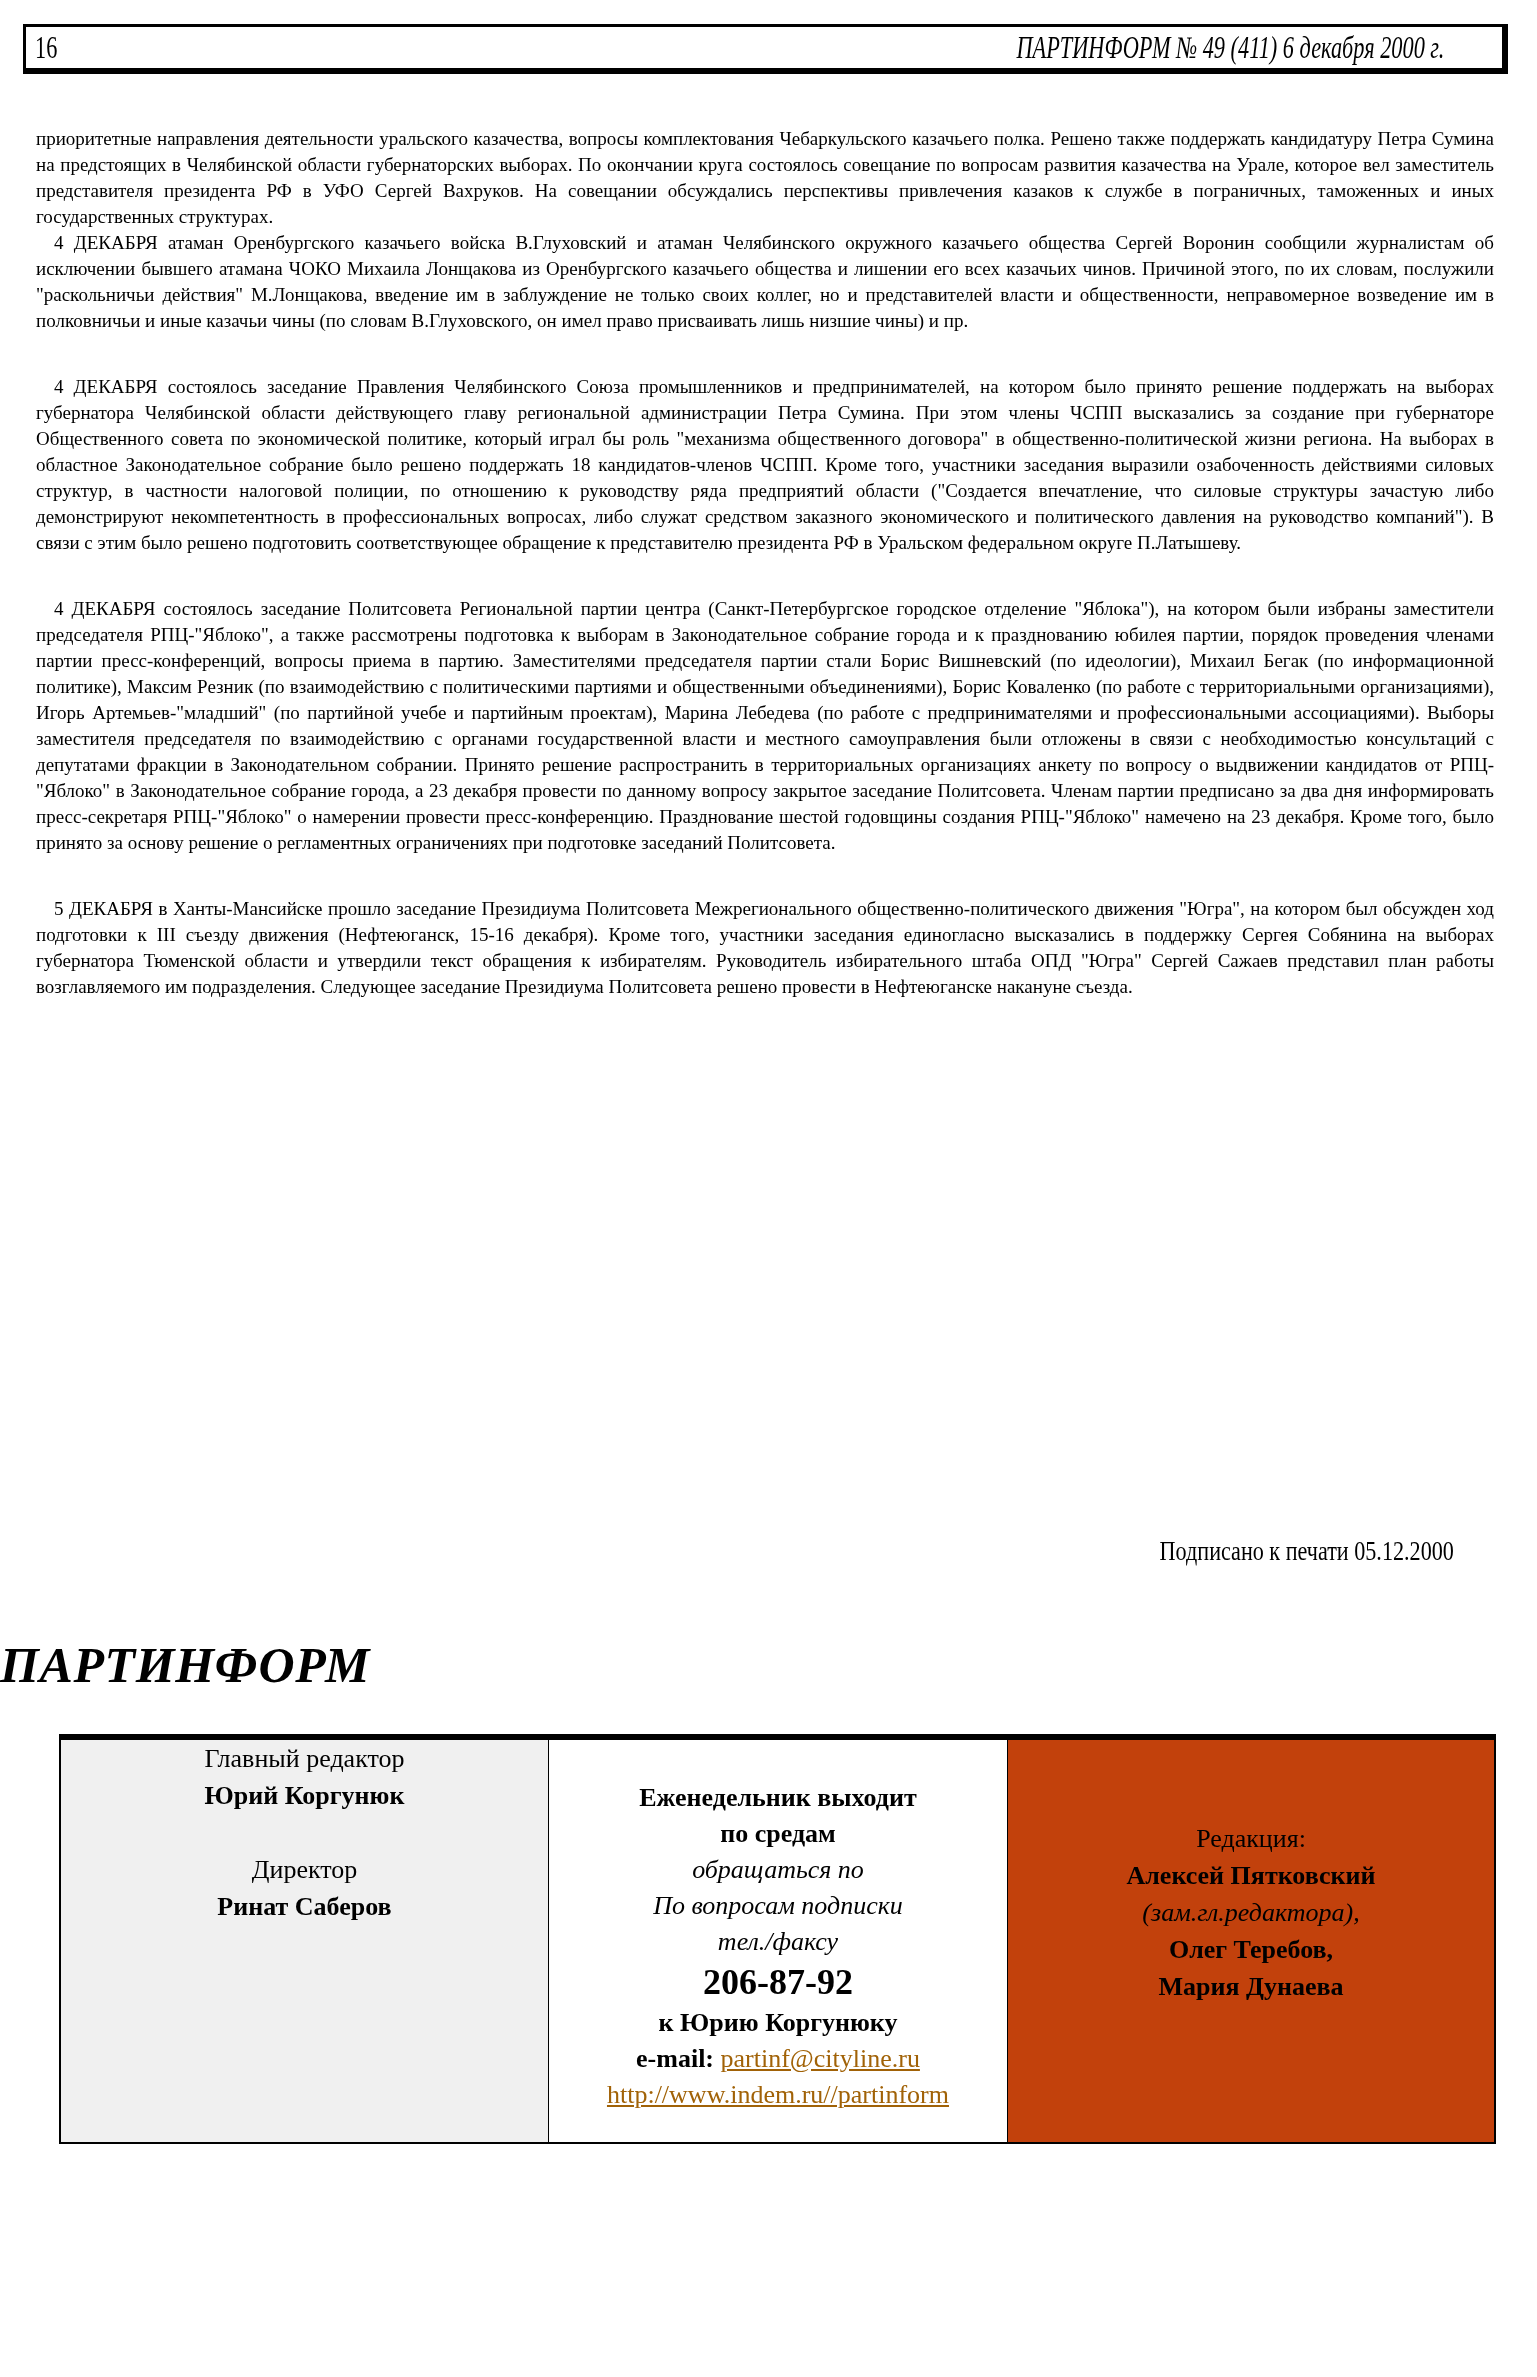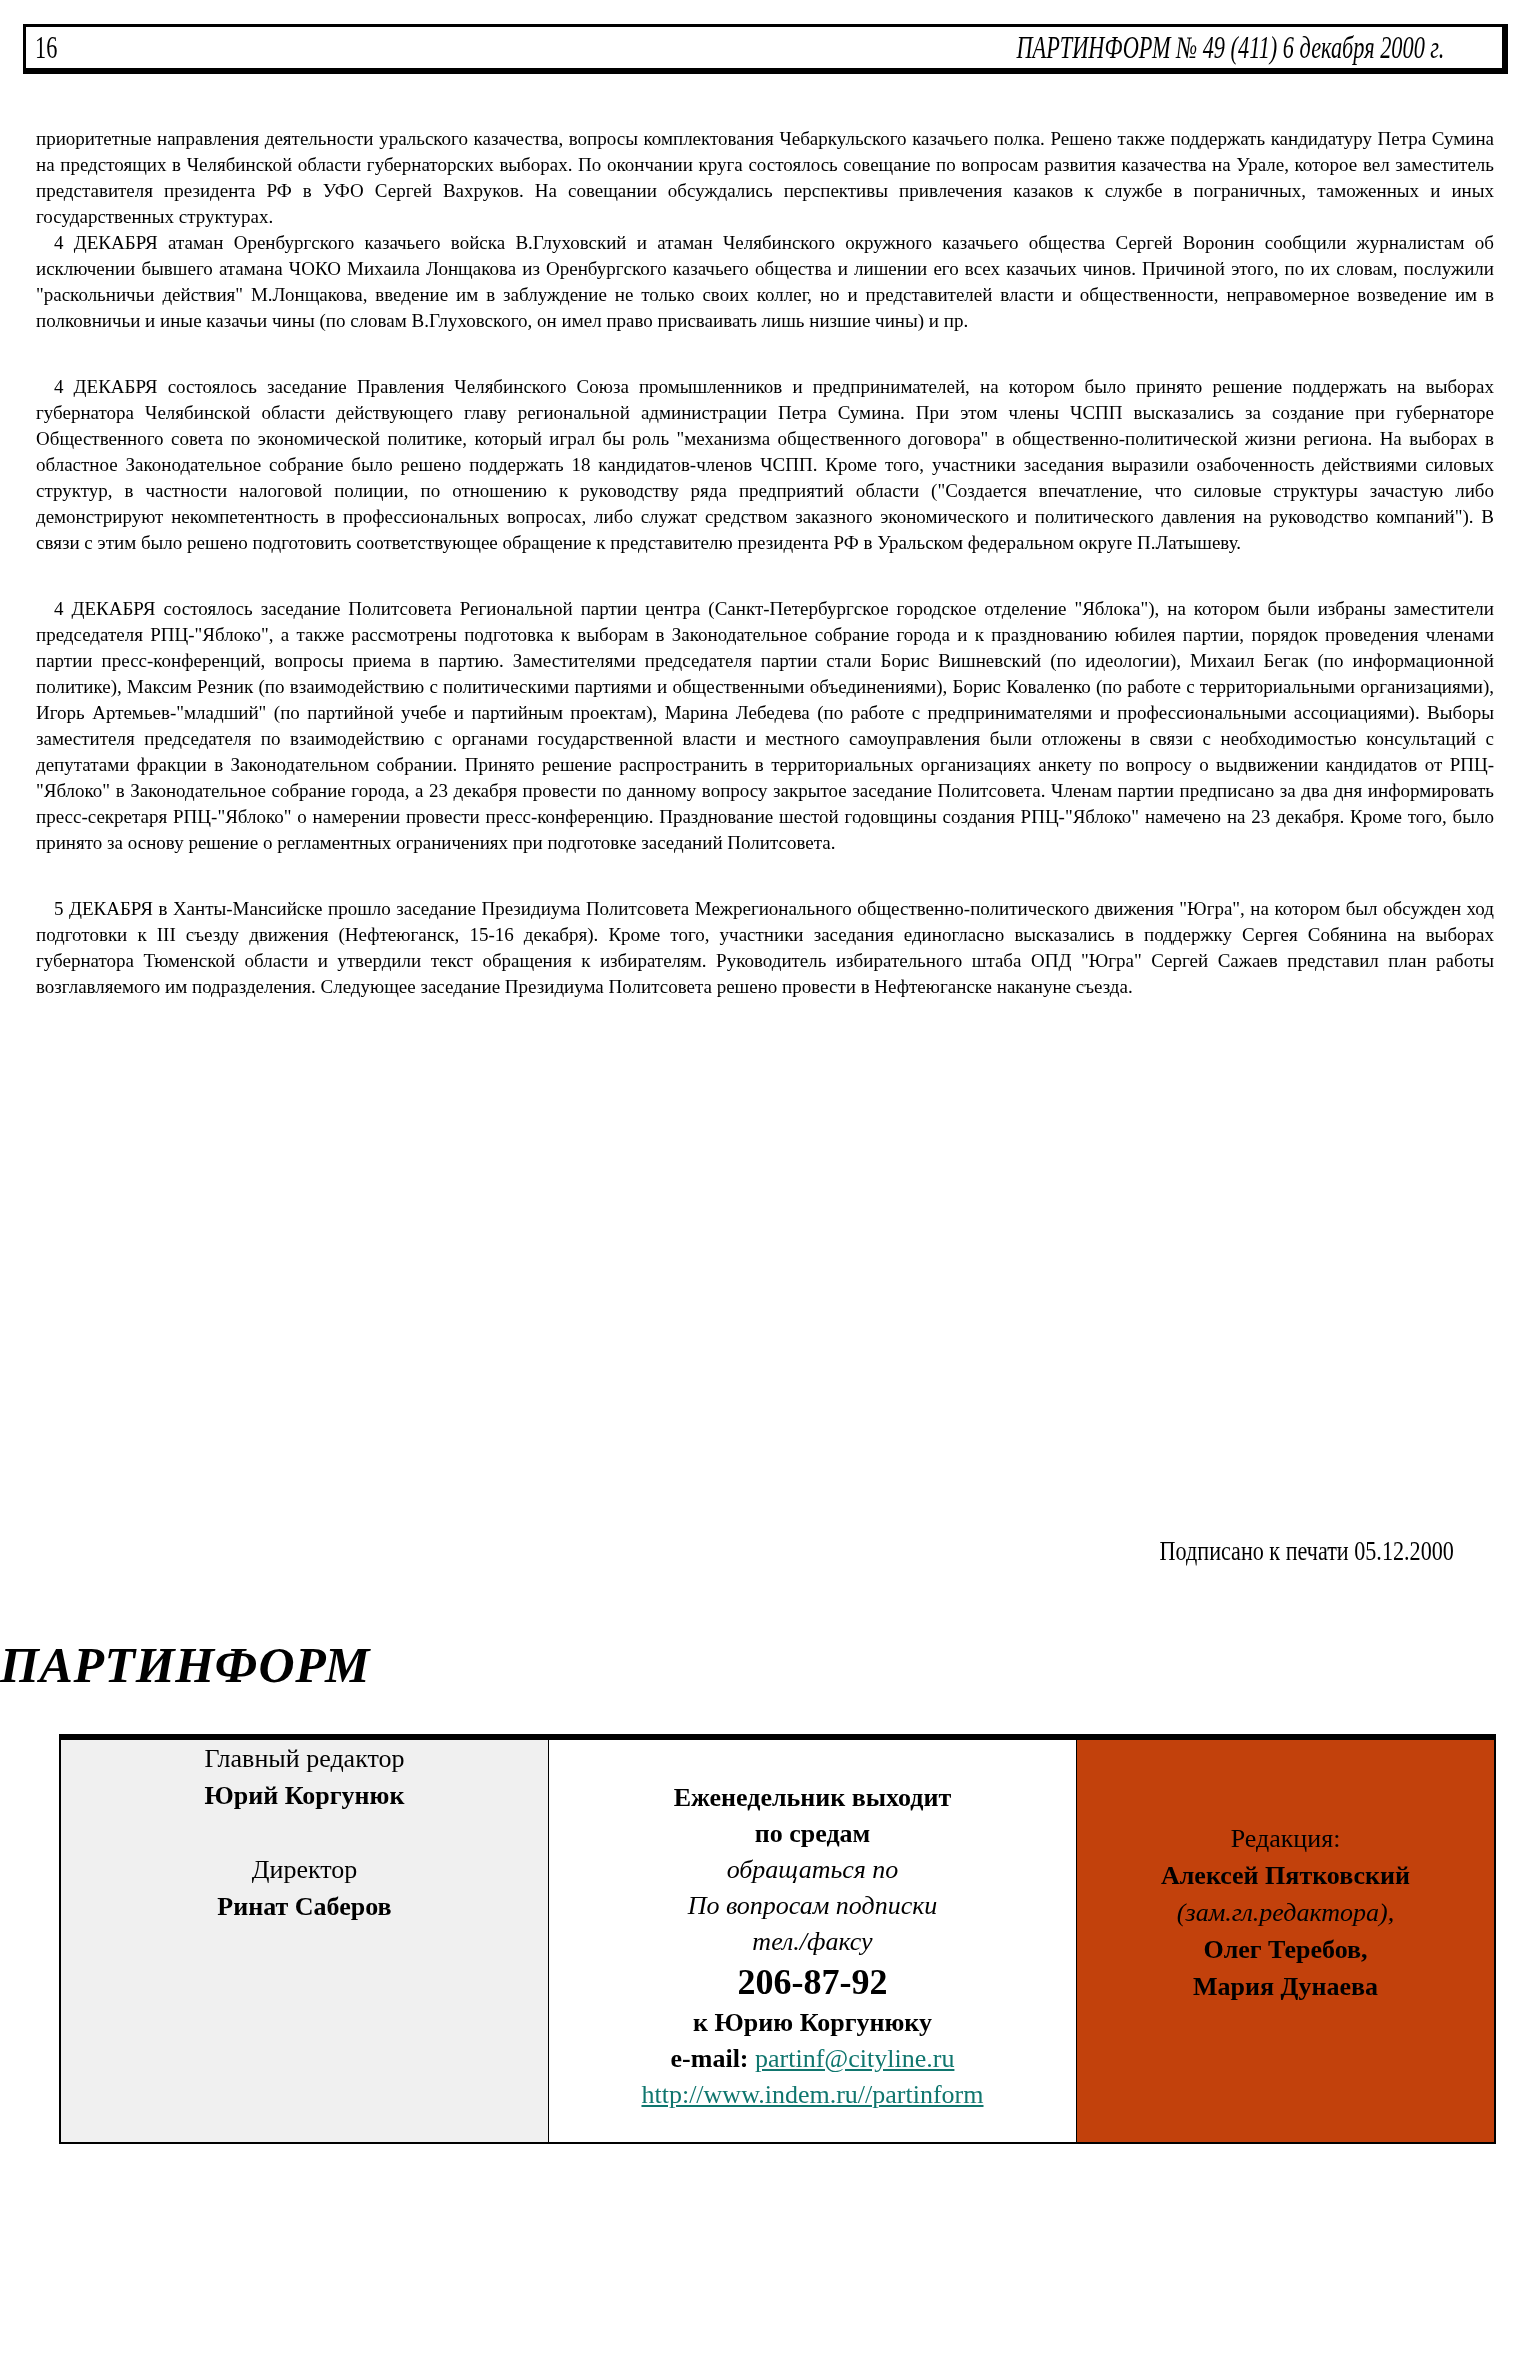--- a/index.html
+++ b/index.html
@@ -36,27 +36,27 @@
   }
 
   .footer-box {
     position: absolute; left: 59px; top: 1734px; width: 1433px; height: 402px;
     border: 2.6px solid #000; border-top-width: 6.4px;
     display: flex;
   }
   .col { height: 100%; box-sizing: border-box; text-align: center;
     font-family: "Liberation Serif", serif; display: flex; flex-direction: column; }
   .col-left { width: 488px; background: #f0f0f0; border-right: 1.9px solid #000; font-size: 26px; line-height: 37px; }
-  .col-mid { width: 528px; background: #ffffff; border-right: 1.9px solid #000; padding-top: 40px; font-size: 26px; line-height: 36px; }
+  .col-mid { width: 459px; background: #ffffff; border-right: 1.9px solid #000; padding-top: 40px; font-size: 26px; line-height: 36px; }
   .col-right { flex: 1; background: #c2410c; padding-top: 80px; font-size: 26px; line-height: 37px; }
   .b { font-weight: bold; }
   .i { font-style: italic; }
   .phone { font-weight: bold; font-size: 36px; line-height: 45px; }
   .spacer { height: 37px; }
-  a.link { color: #0f766e; text-decoration: underline; }
+  a.link { color: #a16207; text-decoration: underline; }
 </style>
 </head>
 <body>
 
 <div class="header">
   <span class="page-num">16</span>
   <span class="issue">ПАРТИНФОРМ № 49 (411) 6 декабря 2000 г.</span>
 </div>
 
 <div class="body-text">

